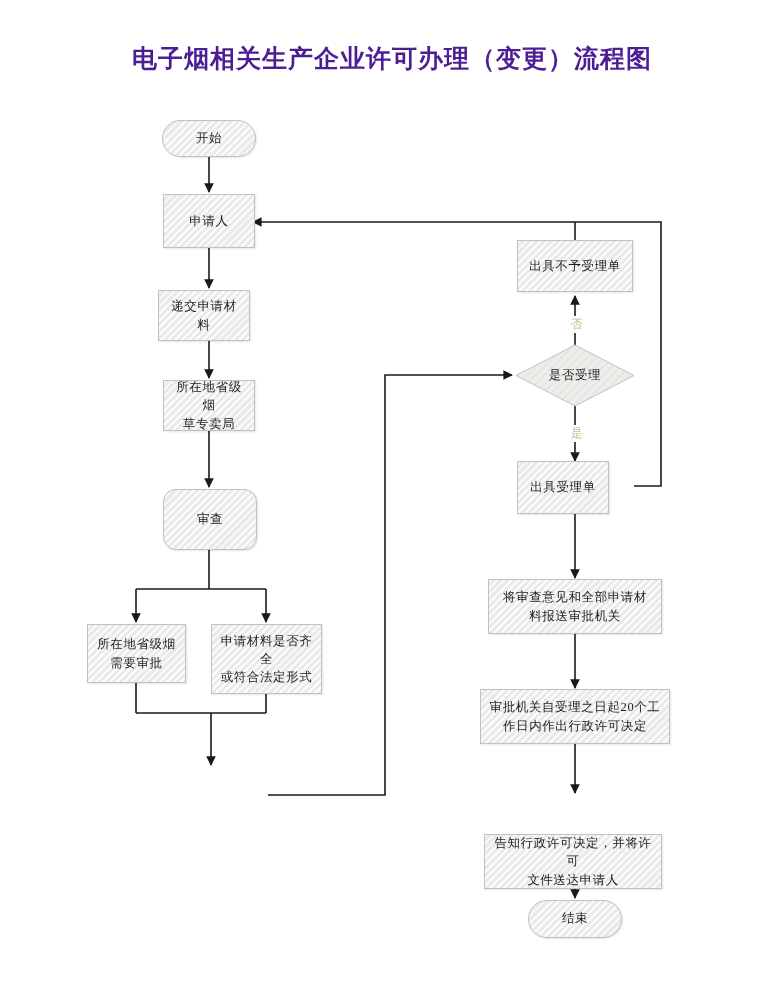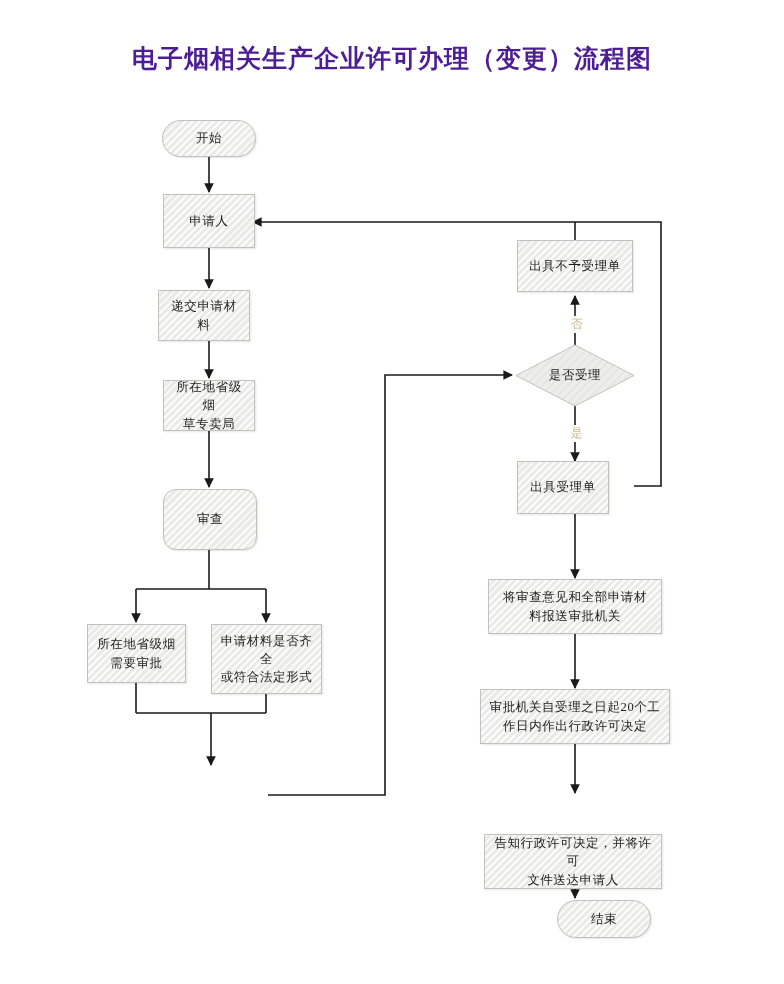--- a/index.html
+++ b/index.html
@@ -220,17 +220,17 @@
   <div class="node" style="left:480px; top:689px; width:190px; height:55px;">
     <span class="node-label">审批机关自受理之日起20个工
 作日内作出行政许可决定</span>
   </div>
 
   <div class="node" style="left:484px; top:794px; width:178px; height:55px;margin-top:40px;">
     <span class="node-label">告知行政许可决定，并将许可
 文件送达申请人</span>
   </div>
 
-  <div class="node terminator" style="left:557px; top:900px; width:94px; height:38px;">
+  <div class="node terminator" style="left:528px; top:900px; width:94px; height:38px;font-family:Liberation Mono, monospace;">
     <span class="node-label">结束</span>
   </div>
 
 </div>
 
 </body></html>

